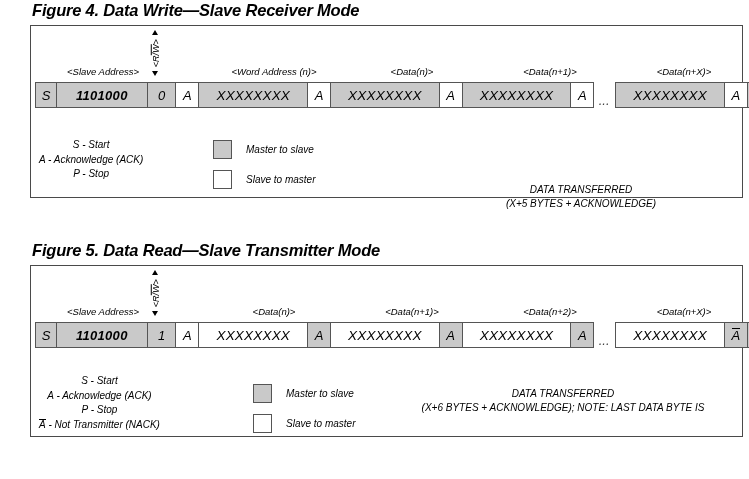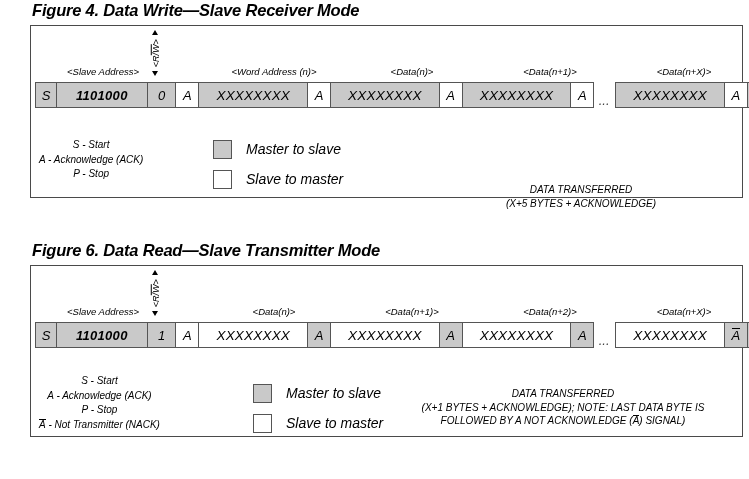--- a/index.html
+++ b/index.html
@@ -161,21 +161,21 @@
     font-size: 10px;
     line-height: 14.5px;
     white-space: nowrap;
     text-align: center;
   }
   #figure-4 .legend { left: 8px; top: 112px; }
   #figure-5 .legend { left: 8px; top: 108px; }
 
   .swatches {
     position: absolute;
-    font-size: 14px;
+    font-size: 10px;
   }
   #figure-4 .swatches { left: 182px; top: 108px; }
   #figure-5 .swatches { left: 222px; top: 112px; }
 
   .swatch-row {
     display: flex;
     align-items: center;
     height: 30px;
   }
   .swatch {
@@ -270,21 +270,21 @@
 
       <div class="transferred">
         <div>DATA TRANSFERRED</div>
         <div>(X+5 BYTES + ACKNOWLEDGE)</div>
       </div>
 
     </div>
   </div>
 
   <div class="figure" id="figure-5">
-    <div class="fig-title">Figure 6. Data Read—Slave Transmitter Mode</div>
+    <div class="fig-title">Figure 5. Data Read—Slave Transmitter Mode</div>
     <div class="fig-box">
 
       <div class="rw-marker">
         <div class="rw-arrow"></div>
         <span class="rw-text">&lt;R<span class="ovl">/W</span>&gt;</span>
       </div>
 
       <div class="labels-row">
         <span class="lbl" style="left:72px">&lt;Slave Address&gt;</span>
         <span class="lbl" style="left:243px">&lt;Data(n)&gt;</span>
@@ -325,20 +325,19 @@
           <span>Master to slave</span>
         </div>
         <div class="swatch-row">
           <span class="swatch white"></span>
           <span>Slave to master</span>
         </div>
       </div>
 
       <div class="transferred">
         <div>DATA TRANSFERRED</div>
-        <div>(X+1 BYTES + ACKNOWLEDGE); NOTE: LAST DATA BYTE IS</div>
-        <div>FOLLOWED BY A NOT ACKNOWLEDGE (<span class="ovl">A</span>) SIGNAL)</div>
+        <div>(X+6 BYTES + ACKNOWLEDGE); NOTE: LAST DATA BYTE IS</div>
       </div>
 
     </div>
   </div>
 
 </div>
 
 </body></html>

